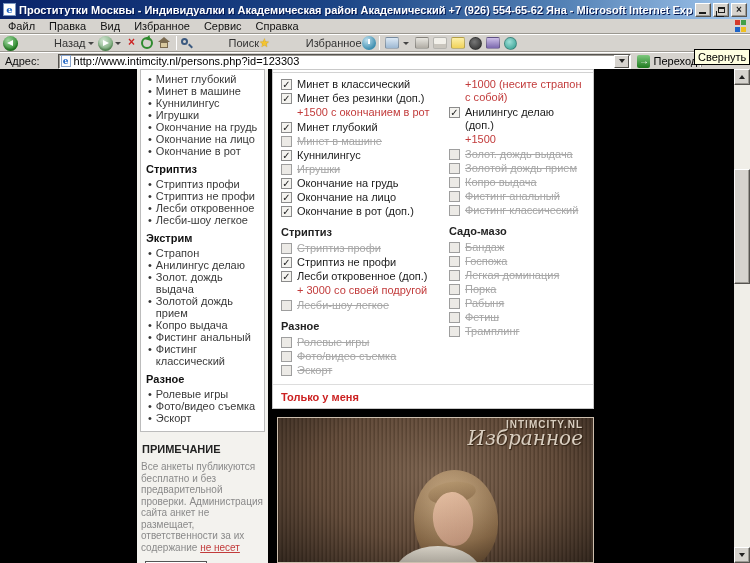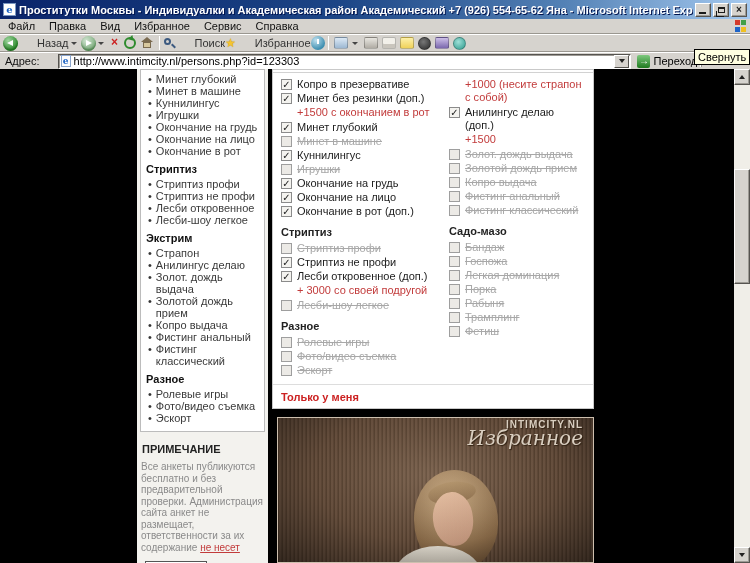--- a/index.html
+++ b/index.html
@@ -31,21 +31,21 @@
   
   .toolbar{height:18px;display:flex;align-items:center;font-size:11px;padding:0 3px;background:#d6d3ce;
     border-top:1px solid #fff;border-bottom:1px solid #9a9790;}
   .tb-sep{width:1px;height:14px;background:#9a9790;border-right:1px solid #fff;margin:0 3px;flex:none;}
   .nav-circle{width:15px;height:15px;border-radius:50%;position:relative;flex:none;
     background:radial-gradient(circle at 35% 30%,#9ed69e,#2e8b2e 70%);box-shadow:inset 0 -2px 2px rgba(0,60,0,.4);}
   .nav-circle.dim{background:radial-gradient(circle at 35% 30%,#cfe3cf,#7fae7f 70%);}
   .tri-left{position:absolute;left:4px;top:4px;width:0;height:0;border-top:3.5px solid transparent;border-bottom:3.5px solid transparent;border-right:6px solid #fff;}
   .tri-right{position:absolute;left:5px;top:4px;width:0;height:0;border-top:3.5px solid transparent;border-bottom:3.5px solid transparent;border-left:6px solid #fff;}
   .dd{width:0;height:0;border-left:3px solid transparent;border-right:3px solid transparent;border-top:3px solid #444;margin:0 4px 0 2px;flex:none;}
-  .tb-label{color:#333;margin-left:3px;white-space:nowrap;padding-left:16px;}
+  .tb-label{color:#333;margin-left:20px;white-space:nowrap;padding-left:16px;}
   .stop-icon{width:14px;height:14px;color:#cc2222;font-weight:bold;font-size:12px;line-height:13px;text-align:center;flex:none;}
   .refresh-icon{width:12px;height:12px;border:2px solid #2e8b2e;border-radius:50%;position:relative;margin:0 2px;flex:none;}
   .refresh-icon::after{content:"";position:absolute;right:-3px;top:-2px;border:3px solid transparent;border-left:5px solid #2e8b2e;transform:rotate(45deg);}
   .home-icon{width:14px;height:12px;position:relative;margin:0 2px;flex:none;}
   .home-icon .roof{position:absolute;left:1px;top:0;width:0;height:0;border-left:6px solid transparent;border-right:6px solid transparent;border-bottom:5px solid #7a6a4f;}
   .home-icon .base{position:absolute;left:3px;top:5px;width:8px;height:6px;background:#d8c89e;border:1px solid #7a6a4f;}
   .search-glass{width:13px;height:13px;position:relative;flex:none;}
   .search-glass .lens{position:absolute;left:1px;top:1px;width:7px;height:7px;border:2px solid #3c5a80;border-radius:50%;}
   .search-glass .handle{position:absolute;left:8px;top:8px;width:5px;height:2px;background:#3c5a80;transform:rotate(45deg);}
   .star-icon{color:#f4c430;font-size:12px;line-height:13px;text-shadow:0 0 1px #a87900;flex:none;}
@@ -331,21 +331,21 @@
 
       </div>
     </div>
 
     <div class="main-panel">
       <div class="top-rule"></div>
       <div class="svc-cols">
         <div class="svc-left" id="svc-left">
             <div class="svc-row">
               <span class="cb checked"></span>
-              <span class="svc-label">Копро в презервативе</span>
+              <span class="svc-label">Минет в классический</span>
             </div>
             <div class="svc-row">
               <span class="cb checked"></span>
               <span class="svc-label">Минет без резинки (доп.)</span>
             </div>
             <div class="svc-note">+1500 с окончанием в рот</div>
             <div class="svc-row">
               <span class="cb checked"></span>
               <span class="svc-label">Минет глубокий</span>
             </div>
@@ -449,25 +449,25 @@
               <div class="svc-row disabled">
                 <span class="cb disabled"></span>
                 <span class="svc-label">Порка</span>
               </div>
               <div class="svc-row disabled">
                 <span class="cb disabled"></span>
                 <span class="svc-label">Рабыня</span>
               </div>
               <div class="svc-row disabled">
                 <span class="cb disabled"></span>
+                <span class="svc-label">Фетиш</span>
+              </div>
+              <div class="svc-row disabled">
+                <span class="cb disabled"></span>
                 <span class="svc-label">Трамплинг</span>
-              </div>
-              <div class="svc-row disabled">
-                <span class="cb disabled"></span>
-                <span class="svc-label">Фетиш</span>
               </div>
             </div>
         </div>
       </div>
       <div class="exclusive">
         <div class="exclusive-heading">Только у меня</div>
 
       </div>
     </div>
 

